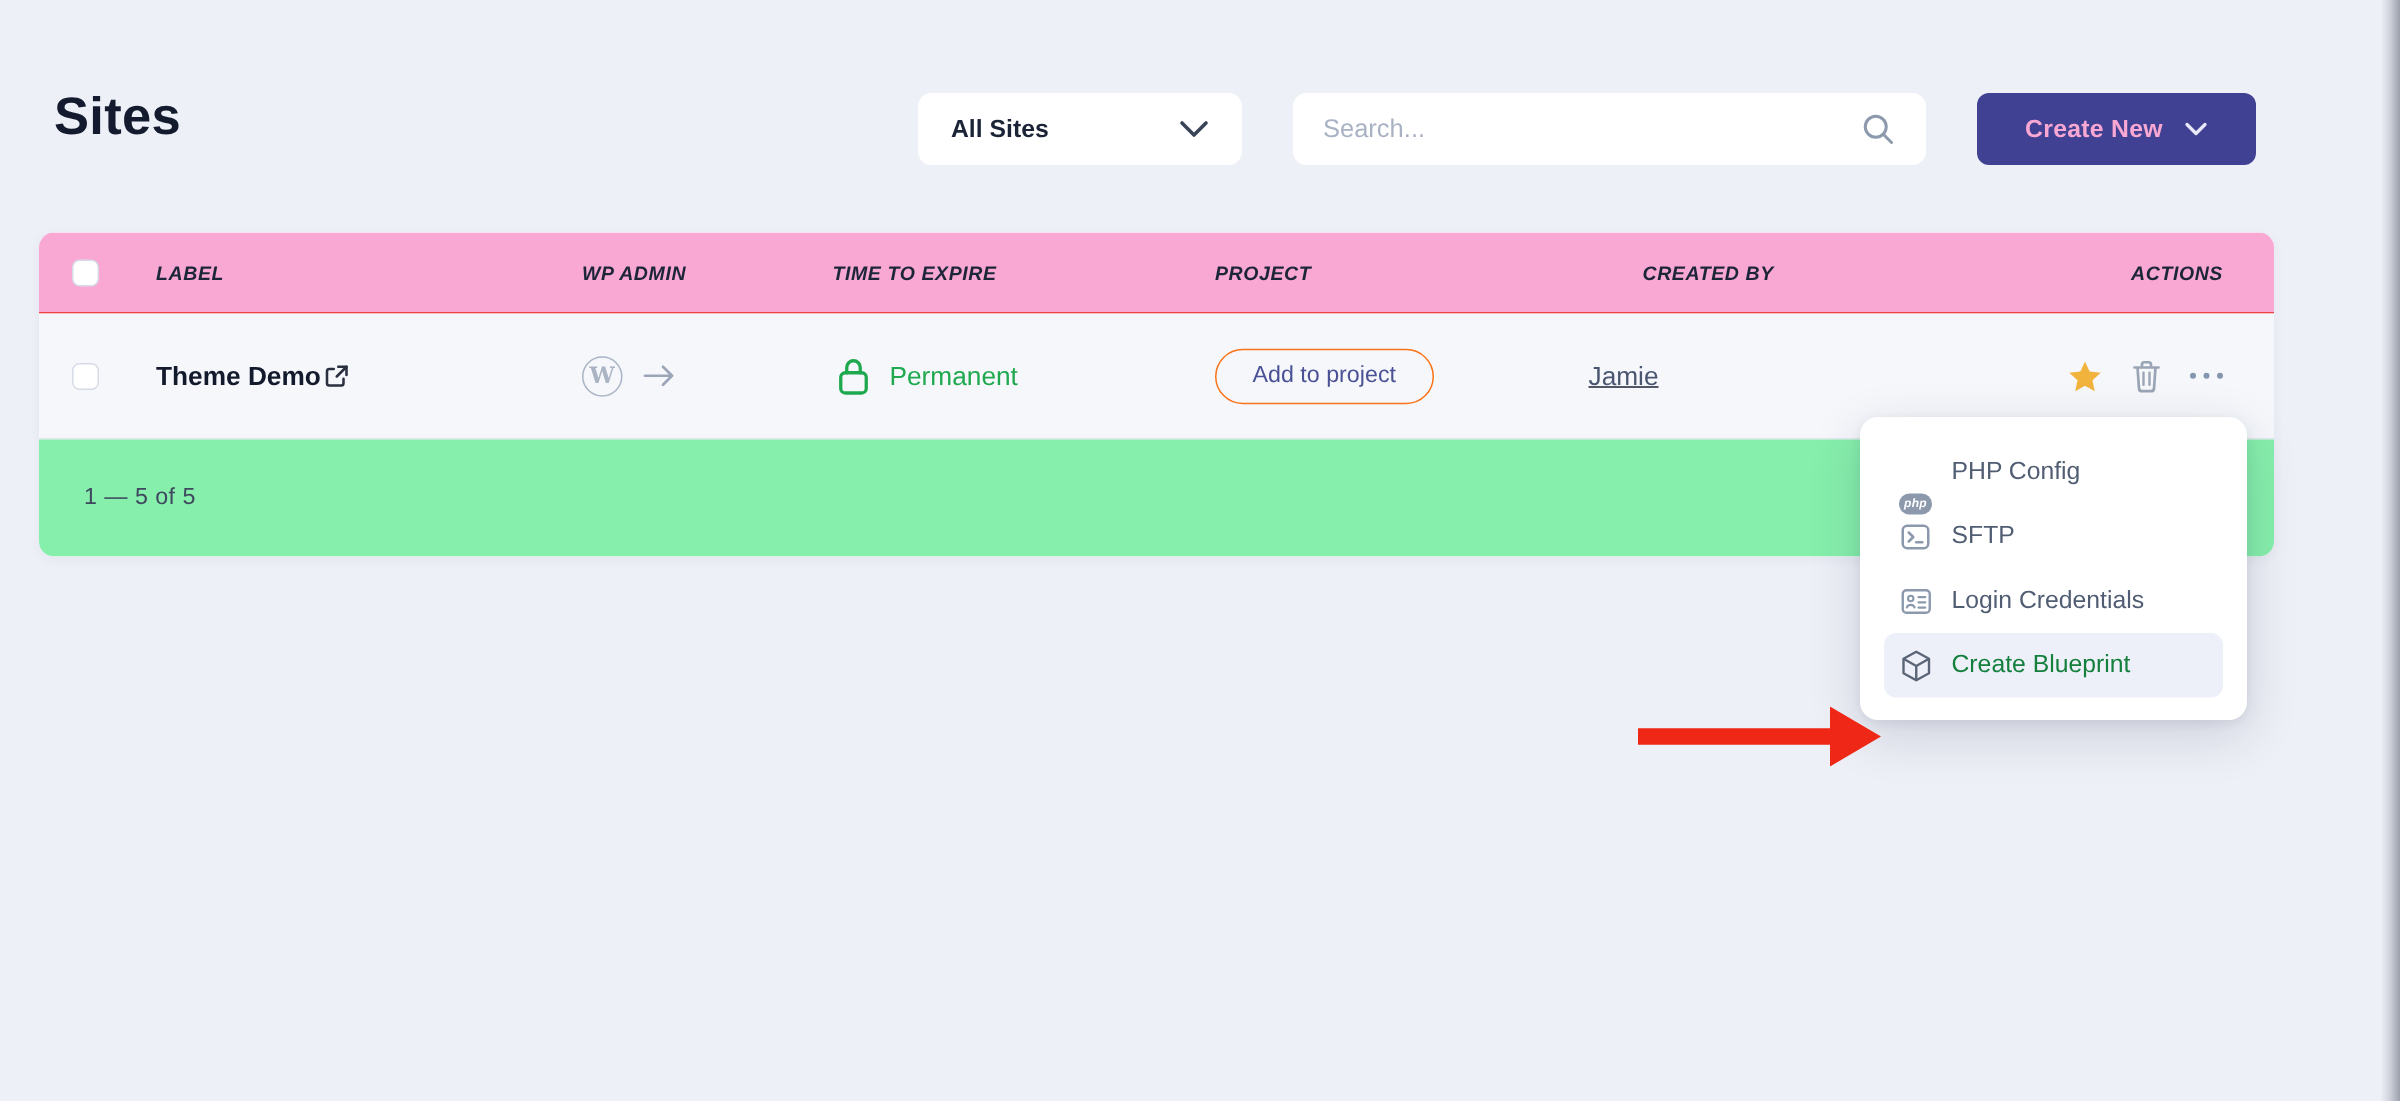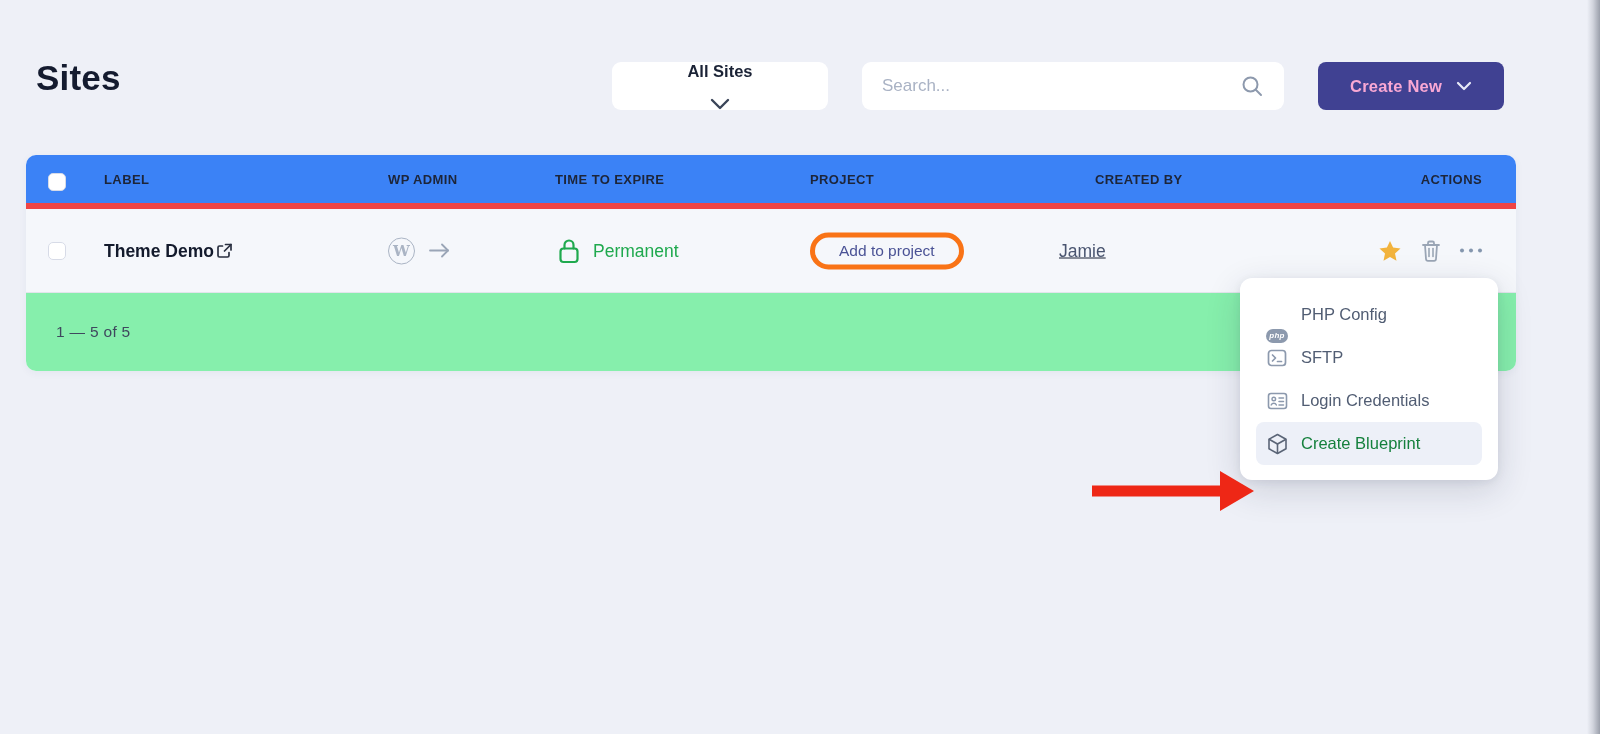--- a/index.html
+++ b/index.html
@@ -14,21 +14,21 @@
   .stage { position:absolute; inset:0; }
 
   
   .page-title {
     position:absolute; left:36px; top:58px;
     font-size:35px; font-weight:800; letter-spacing:.2px; color:#141b2f;
   }
   .filter-box {
     position:absolute; left:612px; top:62px; width:216px; height:48px;
     background:#fff; border-radius:9px; display:flex; align-items:center;
-    justify-content:space-between; padding:0 22px; cursor:pointer;flex-direction:column;
+    justify-content:space-between; padding:0 22px; cursor:pointer;
   }
   .filter-box .val { font-size:16.5px; font-weight:600; color:#1b2336; }
   .search-box {
     position:absolute; left:862px; top:62px; width:422px; height:48px;
     background:#fff; border-radius:9px; display:flex; align-items:center;
     padding:0 20px;
   }
   .search-box input {
     border:none; outline:none; flex:1; font-size:17px;
     font-family:"Liberation Sans", sans-serif; color:#2a3347; background:transparent;
@@ -42,22 +42,23 @@
   }
   .create-btn .lbl { color:#f9a8d4; font-size:16.5px; font-weight:700; letter-spacing:.2px; }
 
   
   .table {
     position:absolute; left:26px; top:155px; width:1490px;
     border-radius:10px; overflow:hidden; background:#fff;
     box-shadow:0 2px 8px rgba(40,50,90,.05);
   }
   .thead {
-    position:relative; height:54px; background:#3b82f6;
-    border-bottom:6px solid #ef4444;
+    position:relative; height:54px; background:#f9a8d4;
+    border-bottom:1px solid #ef4444;
+    font-style:italic;
   }
   .thead .col {
     position:absolute; top:50%; transform:translateY(-50%);
     font-size:13px; font-weight:700; letter-spacing:.4px; color:#1d2539;
   }
   .trow {
     position:relative; height:84px; background:#f5f7fb;
     border-bottom:1px solid #e2e5ec;
   }
   .cell { position:absolute; top:50%; transform:translateY(-50%); display:flex; align-items:center; }
@@ -68,21 +69,21 @@
   .site-label { font-size:17.5px; font-weight:700; color:#131a2c; }
   .wp-circle {
     width:27px; height:27px; border-radius:50%;
     border:1.5px solid #aab4c4; color:#aab4c4;
     display:flex; align-items:center; justify-content:center;
     font-family:"DejaVu Serif", serif; font-size:15px; font-weight:700; cursor:pointer;
   }
   .expire-text { font-size:17.5px; color:#1fa94e; }
   .pill-btn {
     height:37px; padding:0 24px; border-radius:19px; background:transparent;
-    border:5px solid #f97316; color:#4a5295; font-size:15.5px; cursor:pointer;
+    border:1px solid #f97316; color:#4a5295; font-size:15.5px; cursor:pointer;
     font-family:"Liberation Sans", sans-serif; display:flex; align-items:center;
   }
   .created-by { font-size:17.5px; color:#4a5570; }
   .actions-cell { right:34px; gap:19px; }
   .icon-btn { background:none; border:none; cursor:pointer; display:flex; align-items:center; padding:0; }
   .dots { display:flex; gap:5px; }
   .dots i { width:4px; height:4px; border-radius:50%; background:#8496ae; }
   .tfoot { position:relative; height:78px; background:#86efac; }
   .pagination {
     position:absolute; left:30px; top:50%; transform:translateY(-50%);

